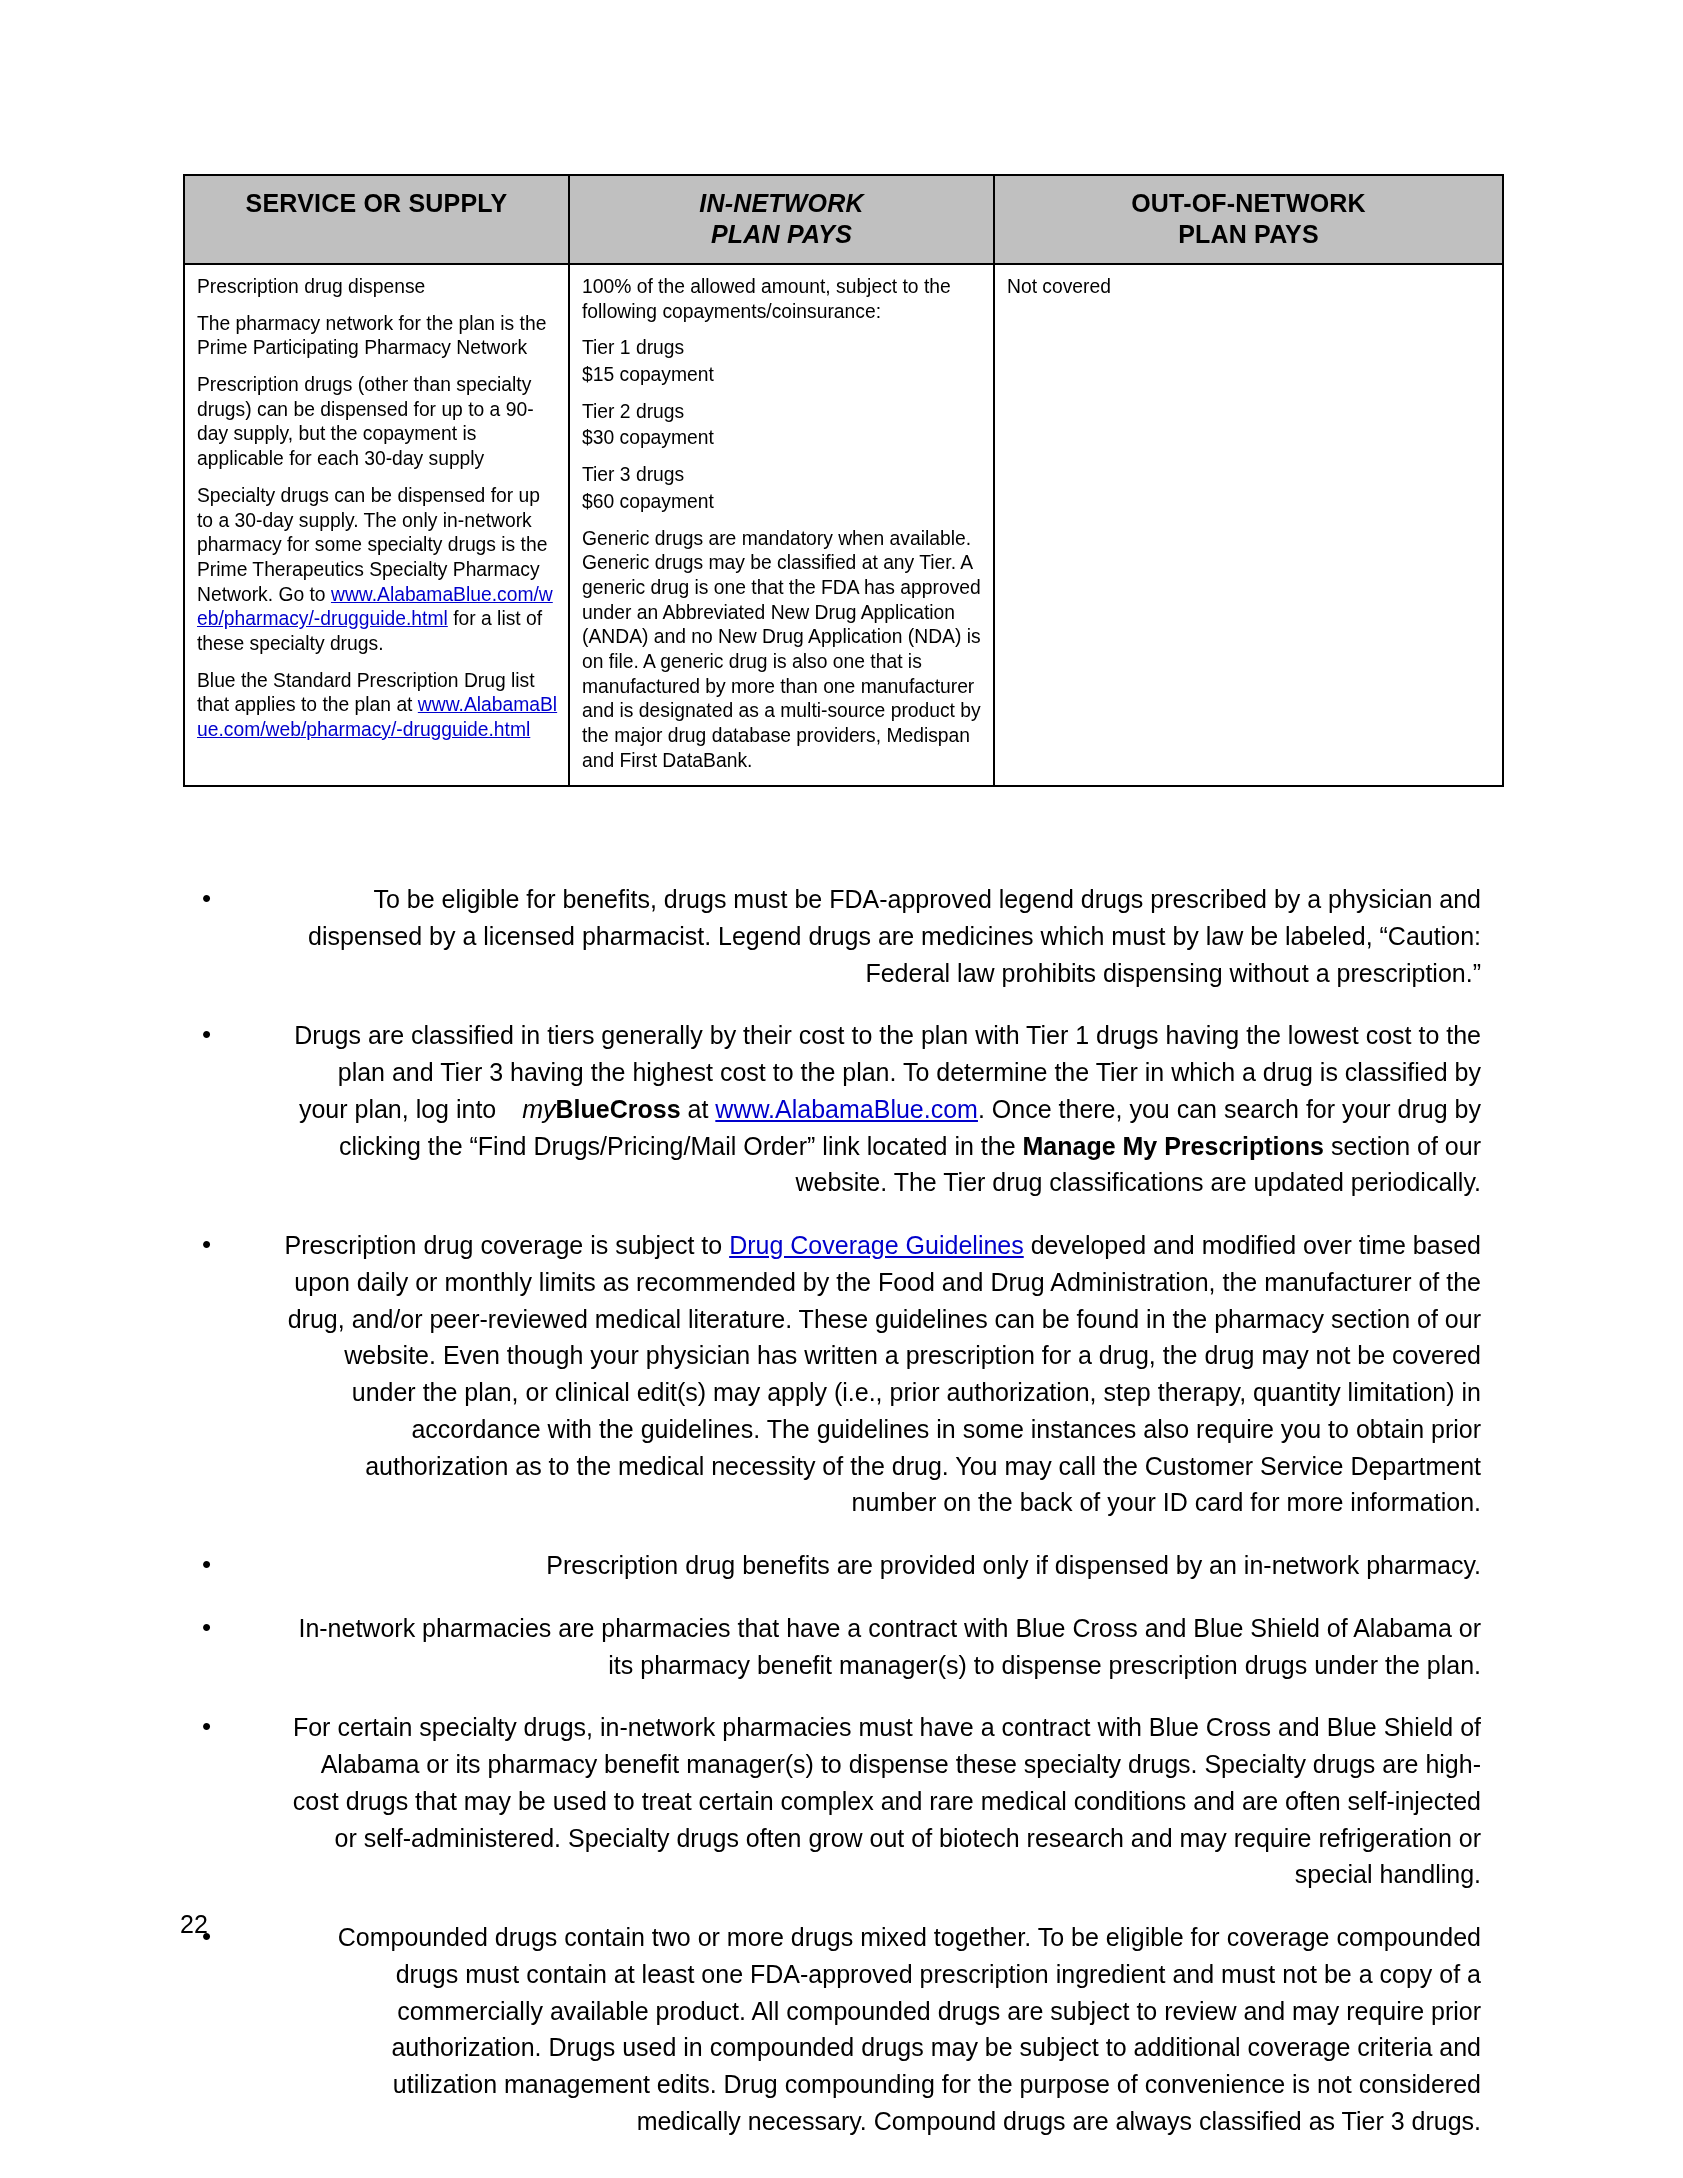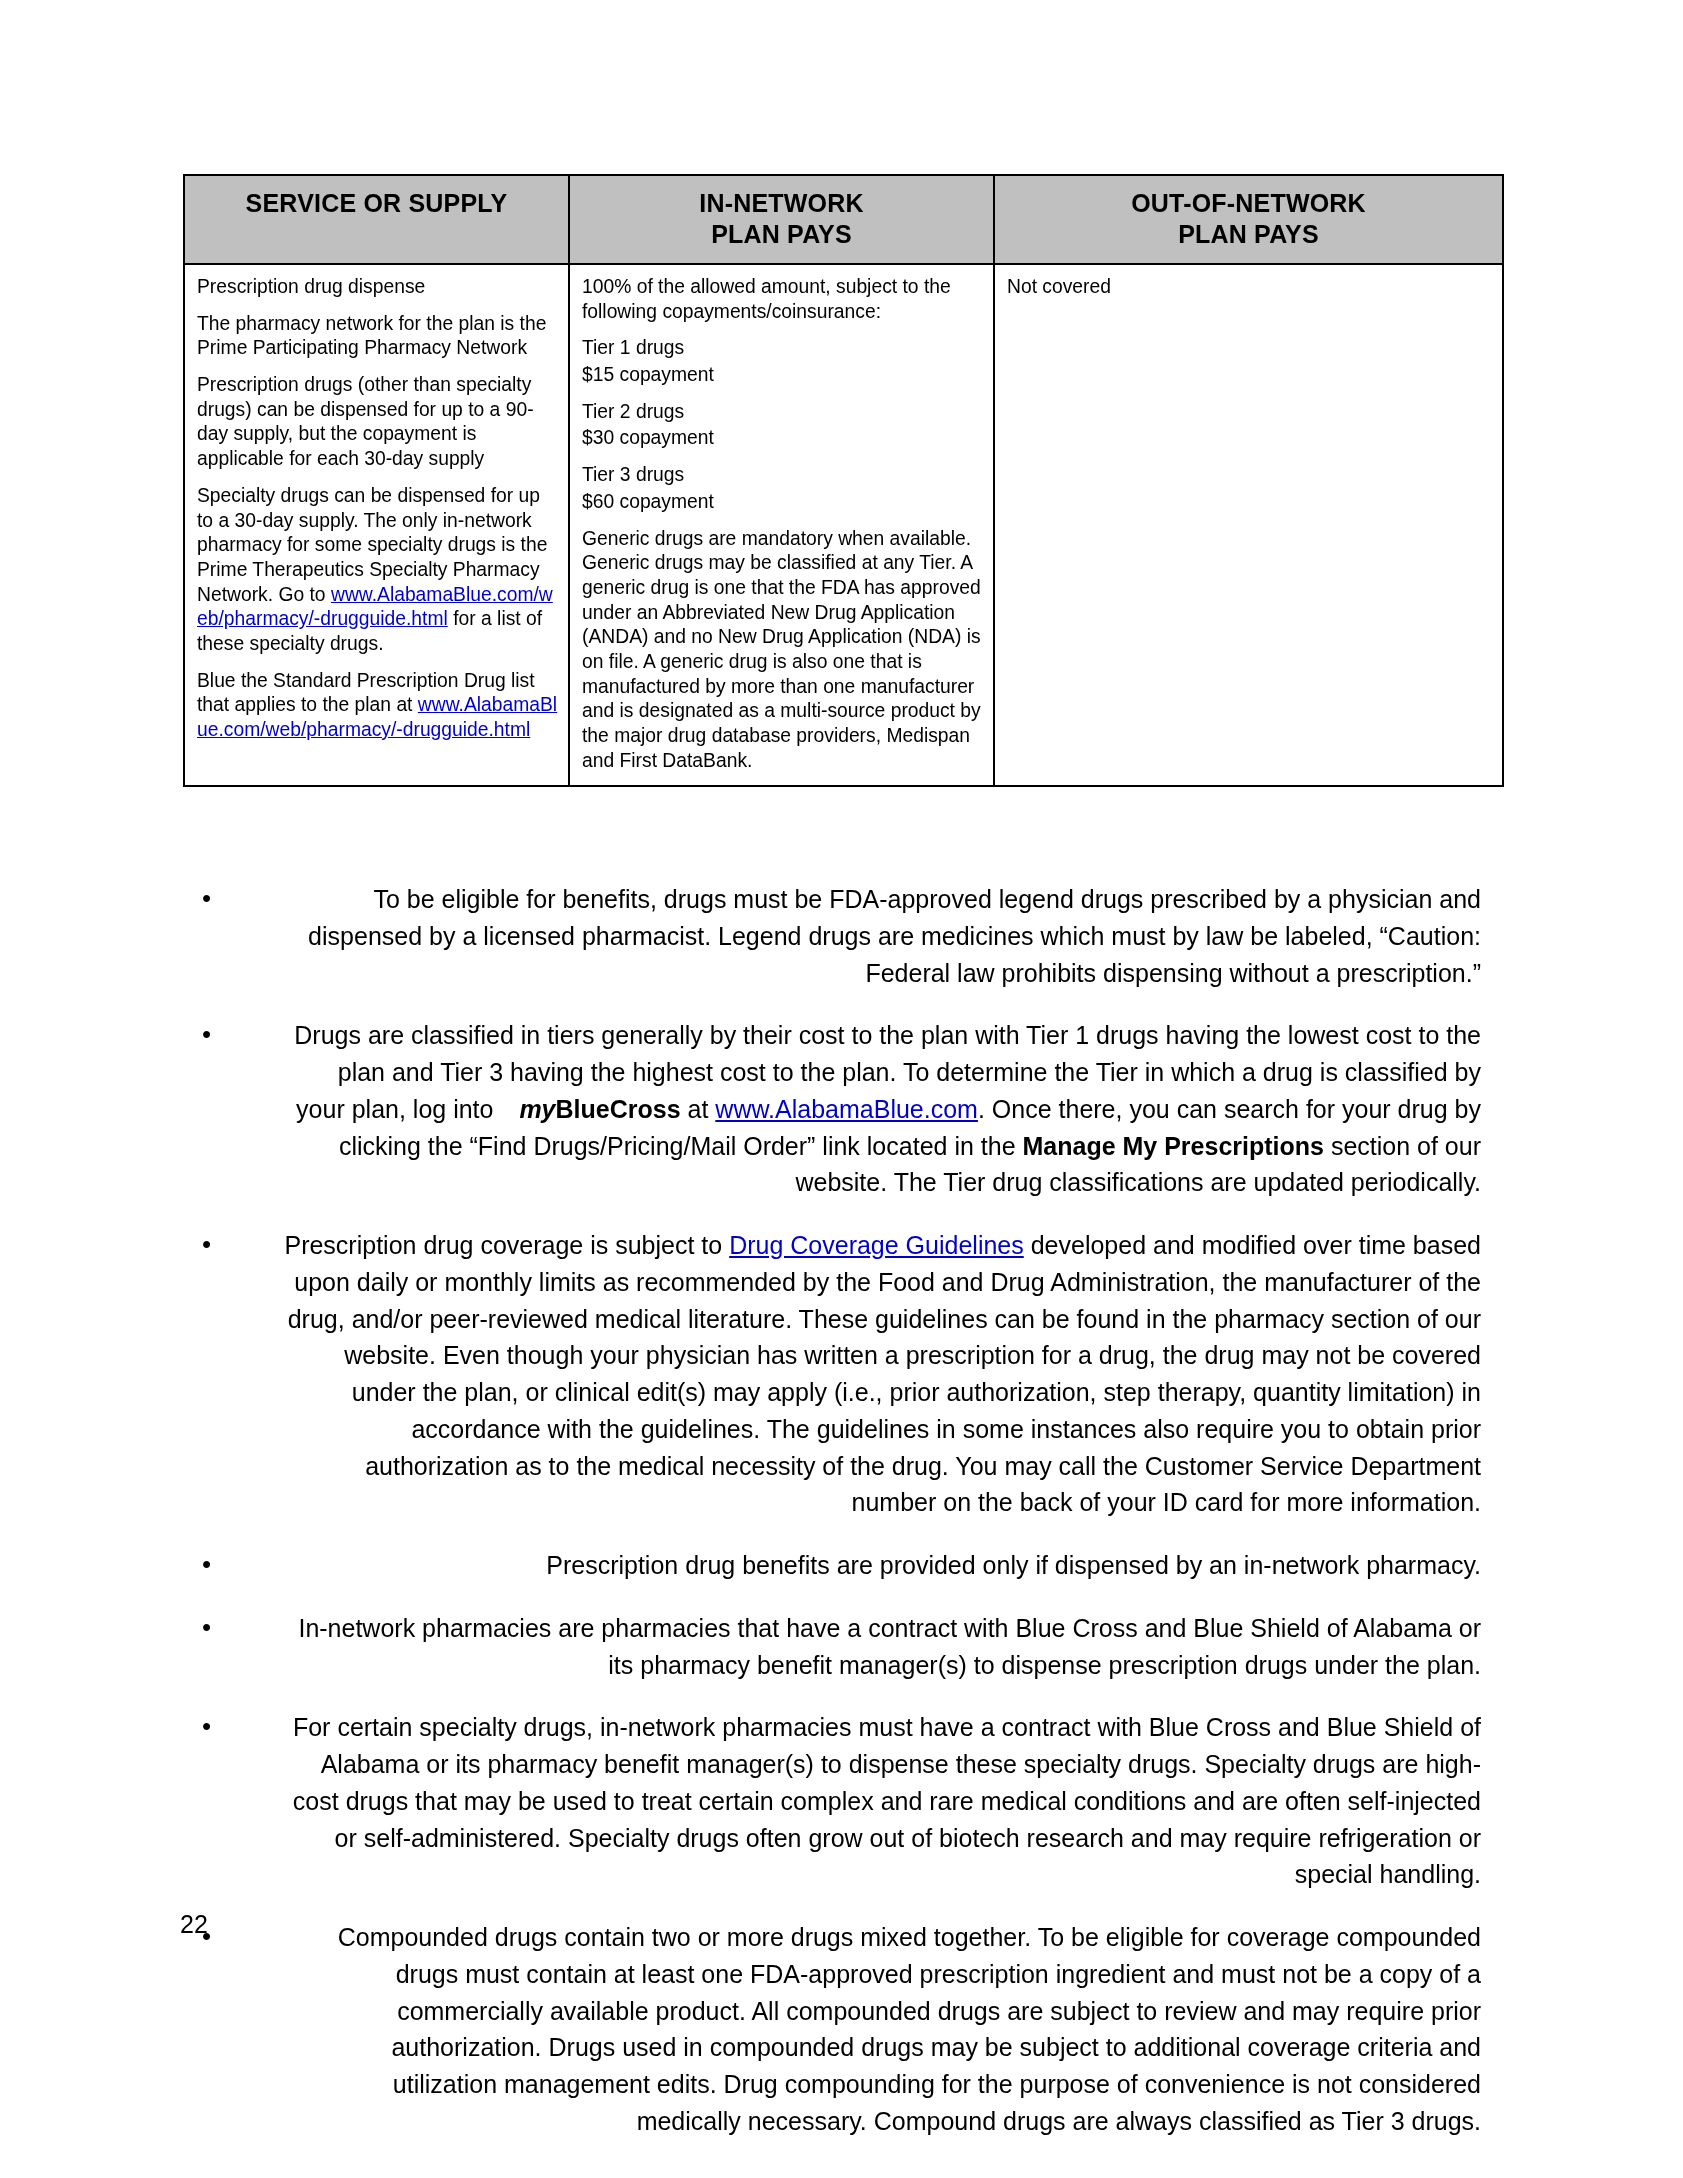--- a/index.html
+++ b/index.html
@@ -41,21 +41,21 @@
   .benefit-table thead th {
     background: #c0c0c0;
     text-align: center;
     font-size: 25px;
     font-weight: bold;
     letter-spacing: 0.2px;
     line-height: 1.22;
     padding: 12px 6px 14px 6px;
   }
   .col-service  { width: 371px; }
-  .col-in       { width: 411px; }
+  .col-in       { width: 411px; font-style: italic; }
   .col-out      { width: 495px; }
 
   .cell {
     padding: 10px 10px 12px 12px;
     font-size: 19.3px;
     line-height: 1.28;
   }
   .cell p {
     margin: 0 0 12px 0;
   }
@@ -98,21 +98,21 @@
     left: 8px;
     top: -2px;
     font-size: 26px;
     line-height: 1.47;
   }
   .bullet .txt {
     display: block;
     text-align: right;
   }
   .bullet b { font-weight: bold; }
-  .bullet .bi { font-weight: bold; font-style: italic; margin-left: 19px; }
+  .bullet .bi { font-weight: normal; font-style: italic; margin-left: 19px; }
 
   .page-number {
     position: absolute;
     left: 180px;
     top: 1910px;
     font-size: 25px;
   }
 </style>
 </head>
 <body>

